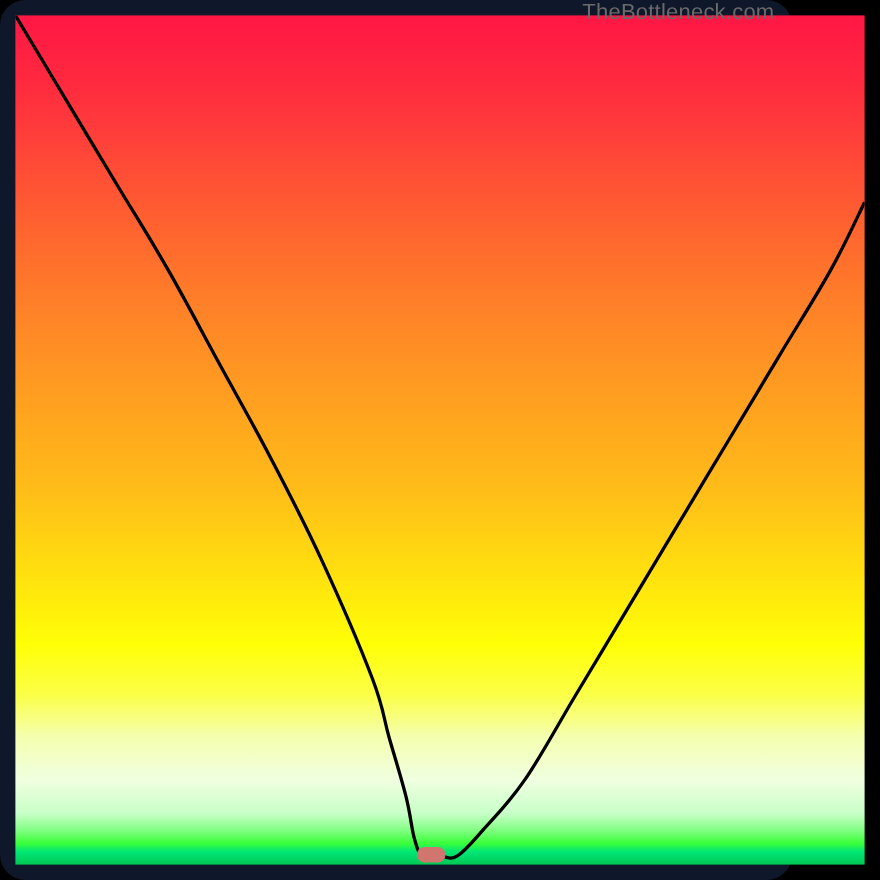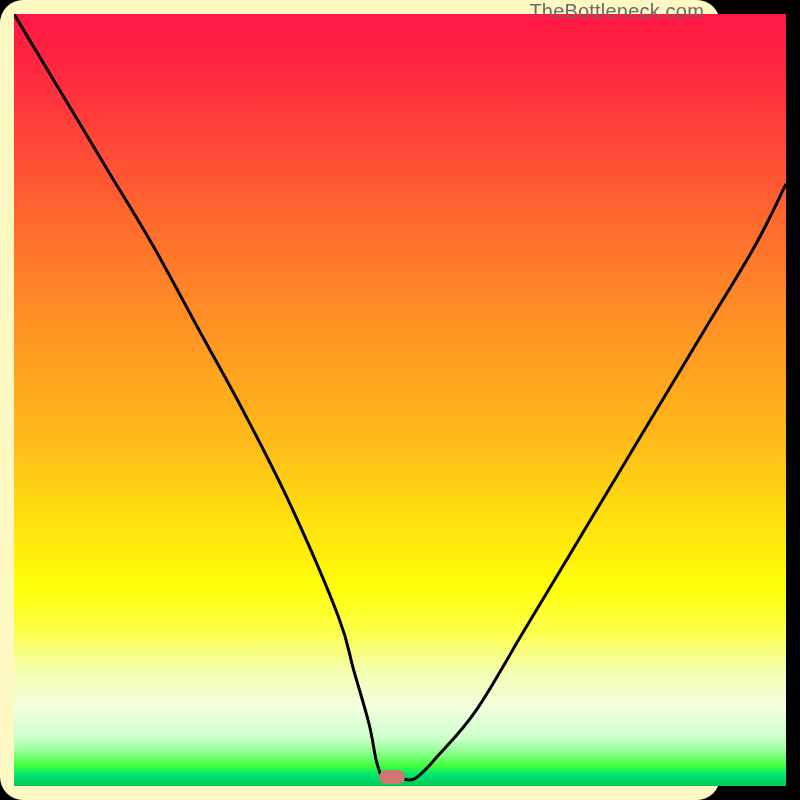--- a/index.html
+++ b/index.html
@@ -1,21 +1,21 @@
 <!DOCTYPE html>
 <html><head>
 <meta charset="utf-8">
 <style>
   * { margin: 0; padding: 0; box-sizing: border-box; }
   html, body { width: 800px; height: 800px; overflow: hidden; background: #000; }
   .chart-container {
     position: relative;
     width: 720px;
     height: 800px;
-    background: #fef9c3;
+    background: #0f172a;
     border-radius: 23px;
   }
   .plot-area {
     position: absolute;
     left: 14px;
     top: 14px;
     width: 772px;
     height: 772px;
   }
   .gradient-bg {

